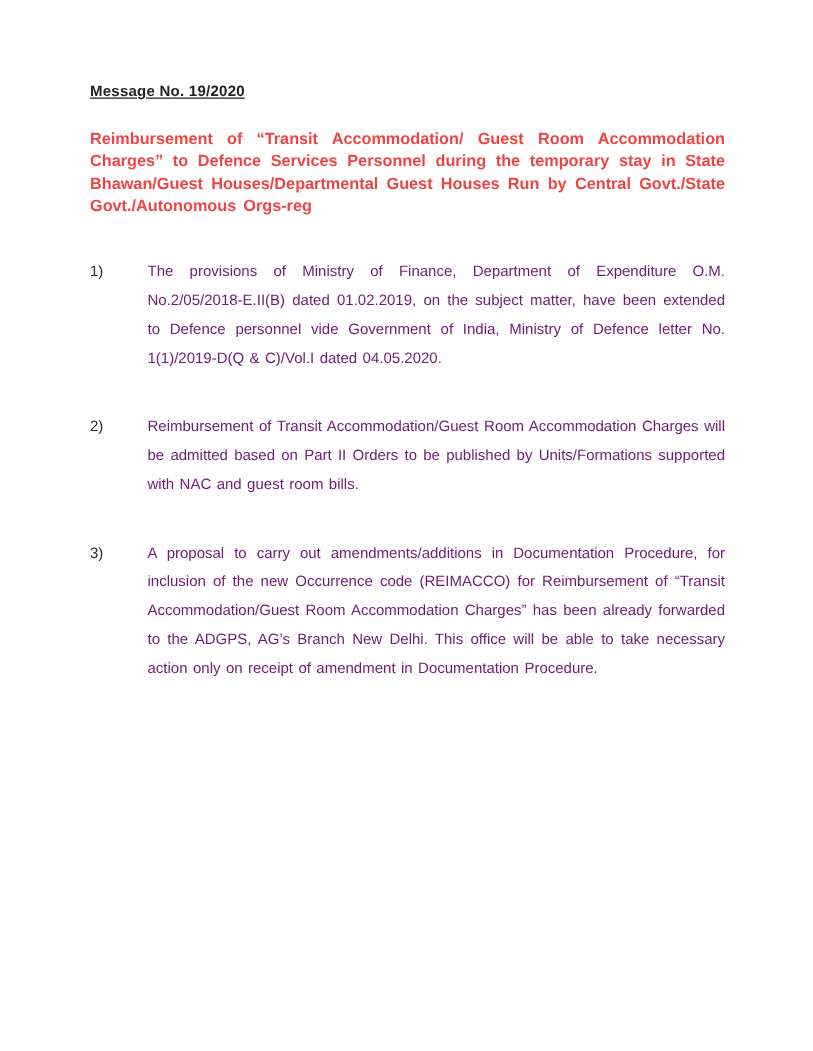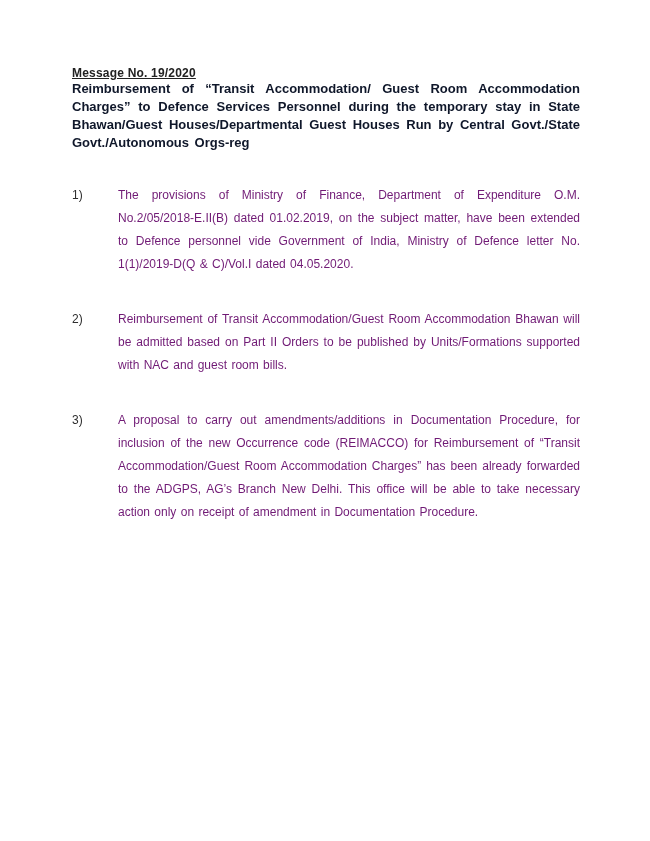--- a/index.html
+++ b/index.html
@@ -25,25 +25,26 @@
     right: 70px;
   }
   .message-no {
     font-size: 12px;
     font-weight: bold;
     text-decoration: underline;
     letter-spacing: 0.2px;
     color: #222222;
   }
   .doc-title {
+    margin-top: 22px;
     font-size: 13px;
     font-weight: bold;
     line-height: 18px;
     text-align: justify;
-    color: #0f172a;
+    color: #ef4444;
     word-spacing: 2px;
   }
   .para-list {
     margin-top: 32px;
   }
   .para-item {
     display: flex;
     margin-bottom: 32px;
   }
   .para-number {
@@ -73,21 +74,21 @@
 
     <div class="para-list">
 
       <div class="para-item">
         <div class="para-number">1)</div>
         <div class="para-text">The provisions of Ministry of Finance, Department of Expenditure O.M. No.2/05/2018-E.II(B) dated 01.02.2019, on the subject matter, have been extended to Defence personnel vide Government of India, Ministry of Defence letter No. 1(1)/2019-D(Q &amp; C)/Vol.I dated 04.05.2020.</div>
       </div>
 
       <div class="para-item">
         <div class="para-number">2)</div>
-        <div class="para-text">Reimbursement of Transit Accommodation/Guest Room Accommodation Bhawan will be admitted based on Part II Orders to be published by Units/Formations supported with NAC and guest room bills.</div>
+        <div class="para-text">Reimbursement of Transit Accommodation/Guest Room Accommodation Charges will be admitted based on Part II Orders to be published by Units/Formations supported with NAC and guest room bills.</div>
       </div>
 
       <div class="para-item">
         <div class="para-number">3)</div>
         <div class="para-text">A proposal to carry out amendments/additions in Documentation Procedure, for inclusion of the new Occurrence code (REIMACCO) for Reimbursement of “Transit Accommodation/Guest Room Accommodation Charges” has been already forwarded to the ADGPS, AG’s Branch New Delhi. This office will be able to take necessary action only on receipt of amendment in Documentation Procedure.</div>
       </div>
 
     </div>
   </div>
 </div>

